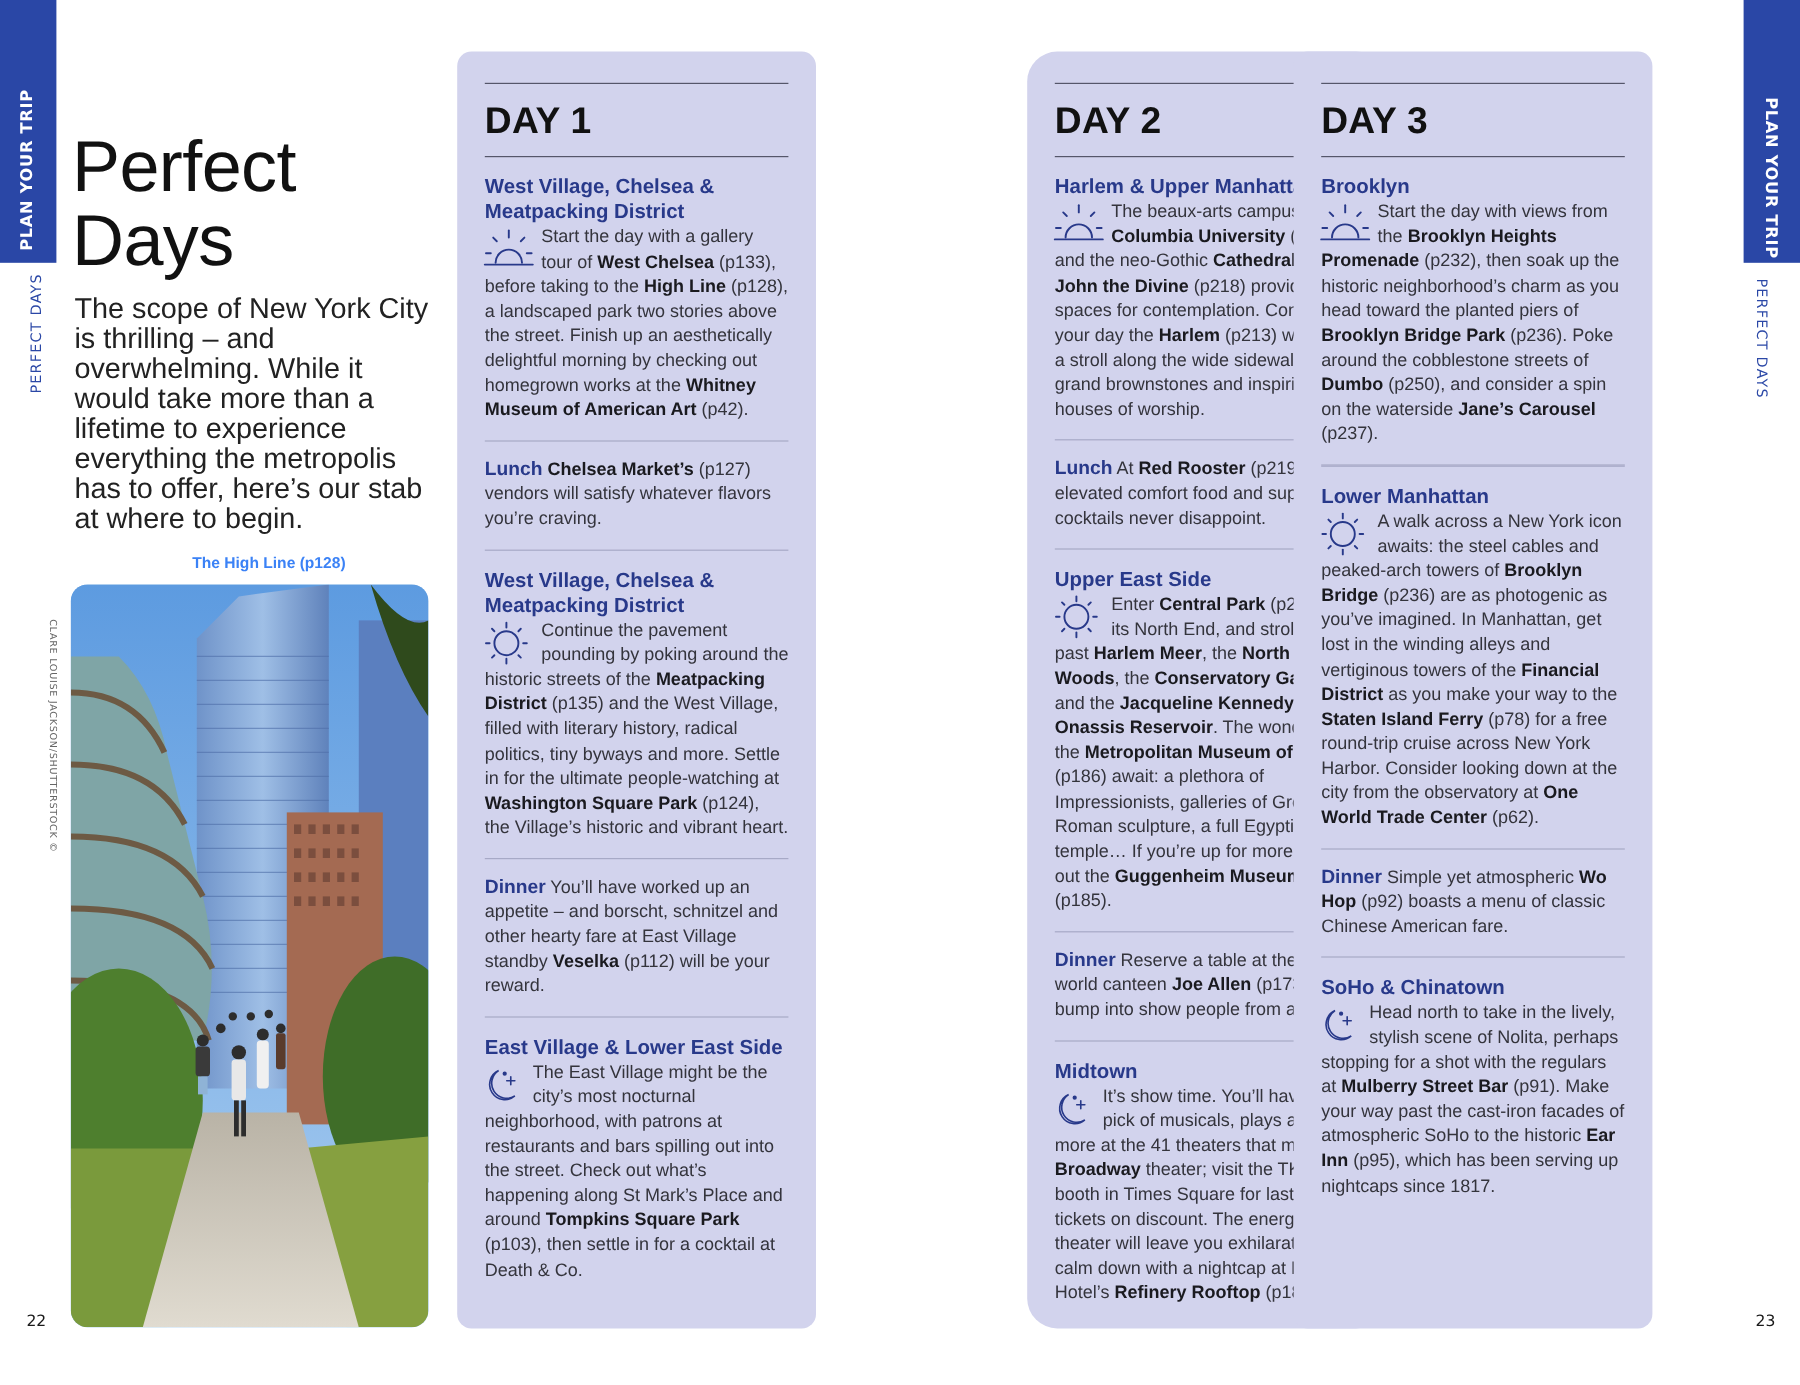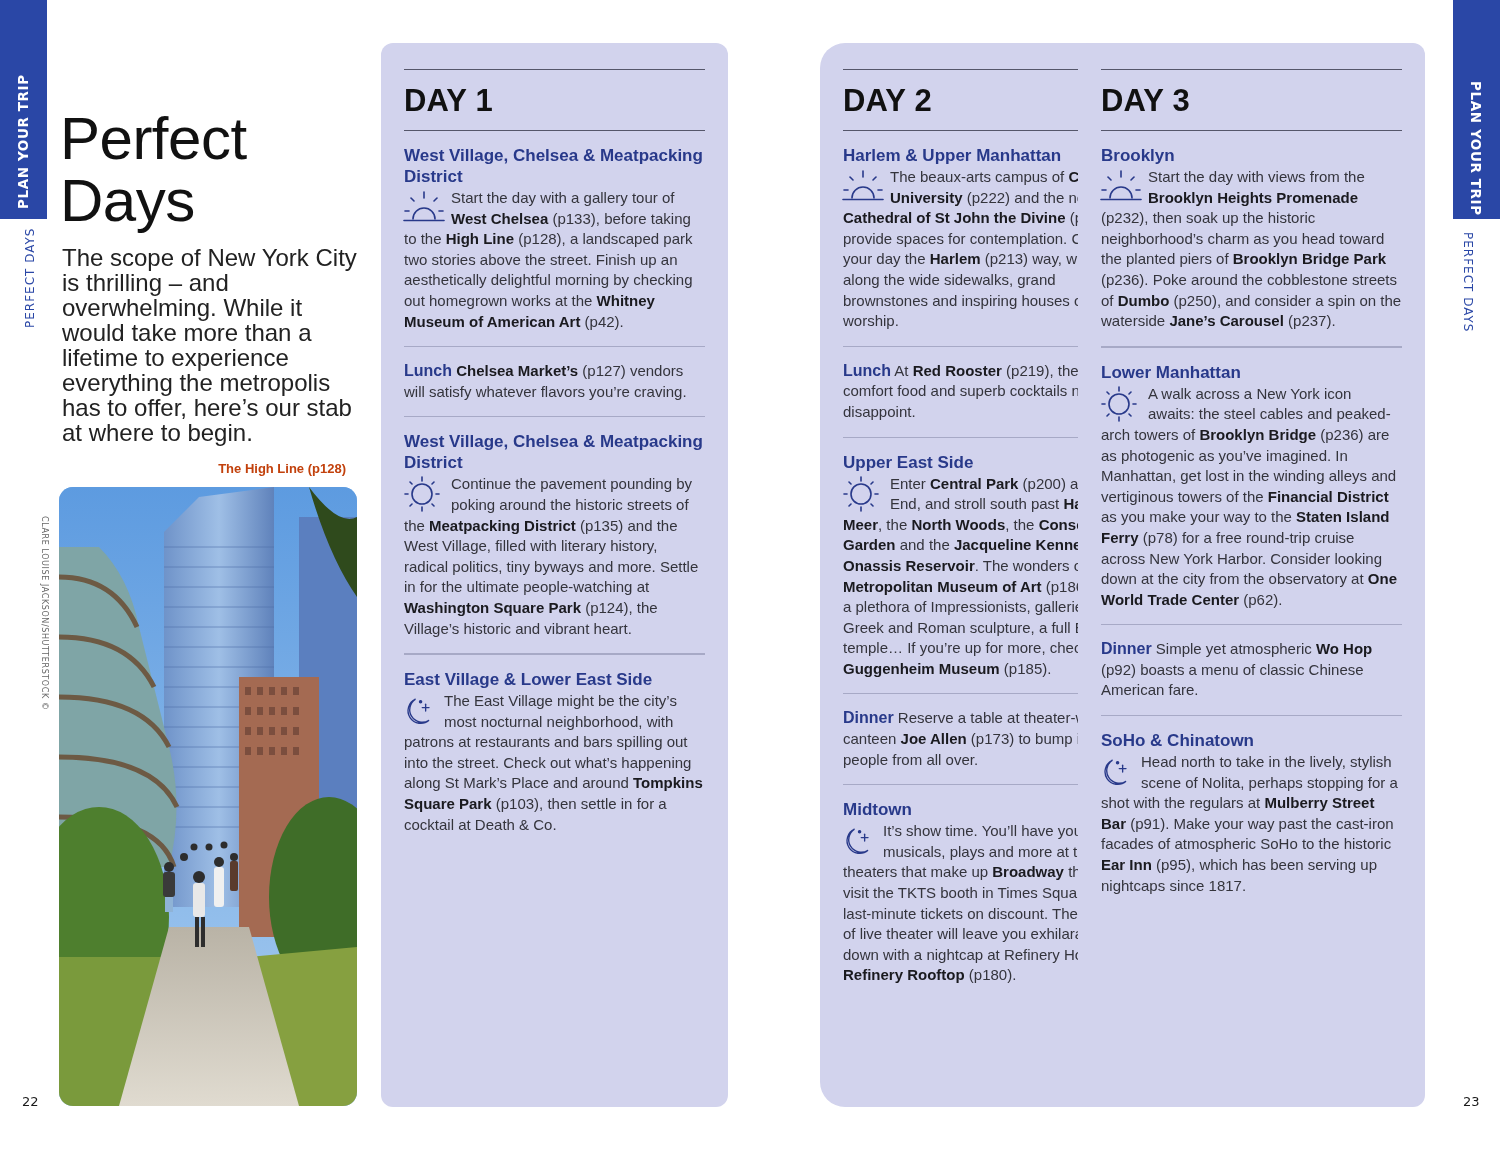--- a/index.html
+++ b/index.html
@@ -20,30 +20,30 @@
   .side-sub { position: absolute; white-space: nowrap; color: #2a47a6; font-size: 12px; letter-spacing: 1px; font-family: "DejaVu Sans", sans-serif; }
   .side-sub.left { left: 30px; top: 328px; transform-origin: left top; transform: rotate(-90deg) translateX(0) translateY(-50%); }
   .side-sub.right { left: 1468px; top: 232px; transform-origin: left top; transform: rotate(90deg) translateY(-50%); }
 
   .page-num { position: absolute; top: 1094px; font-size: 13px; color: #1a1a1a; font-family: "DejaVu Sans", sans-serif; }
 
   
   .intro-title { position: absolute; left: 60px; top: 108px; font-family: "Liberation Sans", sans-serif; font-size: 60px; line-height: 62px; color: #111; letter-spacing: -0.5px; }
   .intro-text { position: absolute; left: 62px; top: 245px; width: 305px; font-family: "Liberation Sans", sans-serif; font-size: 24px; line-height: 25px; color: #222; }
 
-  .photo-caption { position: absolute; right: 1154px; top: 461px; font-size: 13px; font-weight: bold; color: #c2410c; font-family: "Liberation Sans", sans-serif; white-space: nowrap; }
+  .photo-caption { position: absolute; right: 1212px; top: 461px; font-size: 13px; font-weight: bold; color: #3b82f6; font-family: "Liberation Sans", sans-serif; white-space: nowrap; }
   .photo-credit { position: absolute; left: 44px; top: 516px; font-size: 8px; color: #666; letter-spacing: 0.6px; white-space: nowrap; transform-origin: left top; transform: rotate(90deg) translateY(-50%); }
 
   .photo { position: absolute; left: 59px; top: 487px; width: 298px; height: 619px; border-radius: 14px; overflow: hidden; background: #7fb2e6; }
   .photo svg { display: block; }
 
   
-  .card { position: absolute; top: 43px; width: 347px; height: 1064px; background: #d2d3ed; border-radius: 12px; padding: 26px 23px 0 23px; }
+  .card { position: absolute; top: 43px; width: 299px; height: 1064px; background: #d2d3ed; border-radius: 12px; padding: 26px 23px 0 23px; }
   .card.d1 { left: 381px; }
-  .card.d2 { left: 820px; border-radius: 25px; }
+  .card.d2 { left: 856px; border-radius: 25px; }
   .card.d3 { left: 1078px; }
 
   .rule-dark { height: 0; border-top: 1.5px solid #55566a; }
   .rule-light { height: 0; border-top: 1.5px solid #a7a9c6; margin: 0; }
 
   .day-title { font-family: "Liberation Sans", sans-serif; font-weight: bold; font-size: 31px; line-height: 31px; color: #111; padding: 15px 0 14px 0; letter-spacing: 0.2px; }
 
   .section { padding: 14px 0 14px 0; }
   .sec-title { font-family: "Liberation Sans", sans-serif; font-weight: bold; font-size: 17px; line-height: 21px; color: #28398a; margin-bottom: 1px; }
   .body { font-family: "Liberation Sans", sans-serif; font-size: 15px; line-height: 20.6px; color: #34343c; }
@@ -219,20 +219,23 @@
               <line x1="8" y1="7" x2="10" y2="9"></line>
               <line x1="32" y1="7" x2="30" y2="9"></line>
               <line x1="8" y1="31" x2="10" y2="29"></line>
               <line x1="32" y1="31" x2="30" y2="29"></line>
             </g>
           </svg></span>
     Continue the pavement pounding by poking around the historic streets of the <b>Meatpacking District</b> (p135) and the West Village, filled with literary history, radical politics, tiny byways and more. Settle in for the ultimate people-watching at <b>Washington Square Park</b> (p124), the Village’s historic and vibrant heart.</p>
   </div>
   <div class="rule-light"></div>
 
+  <div class="section">
+    <p class="body"><span class="meal-label">Dinner</span><span> You’ll have worked up an appetite – and borscht, schnitzel and other hearty fare at East Village standby <b>Veselka</b> (p112) will be your reward.</span></p>
+  </div>
   <div class="rule-light"></div>
 
   <div class="section">
     <h3 class="sec-title">East Village &amp; Lower East Side</h3>
     <p class="body">
       <span class="icon" style="width:38px"><svg viewBox="0 0 45 38" style="width:38px">
             <g stroke="#28398a" stroke-width="1.6" fill="none" stroke-linecap="round">
               <path d="M16 5 A15 15 0 1 0 32 30 A12 12 0 0 1 16 5 Z"></path>
               <circle cx="22" cy="8" r="1.3" fill="#28398a"></circle>
               <line x1="28" y1="11" x2="28" y2="19"></line>

